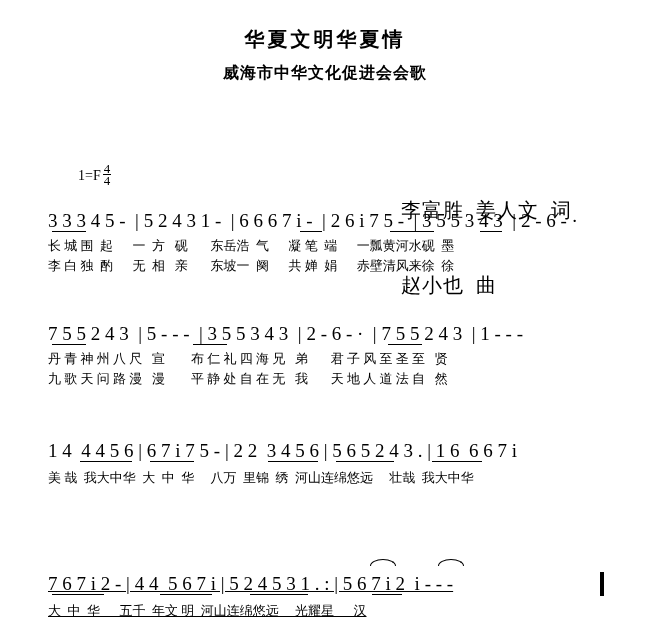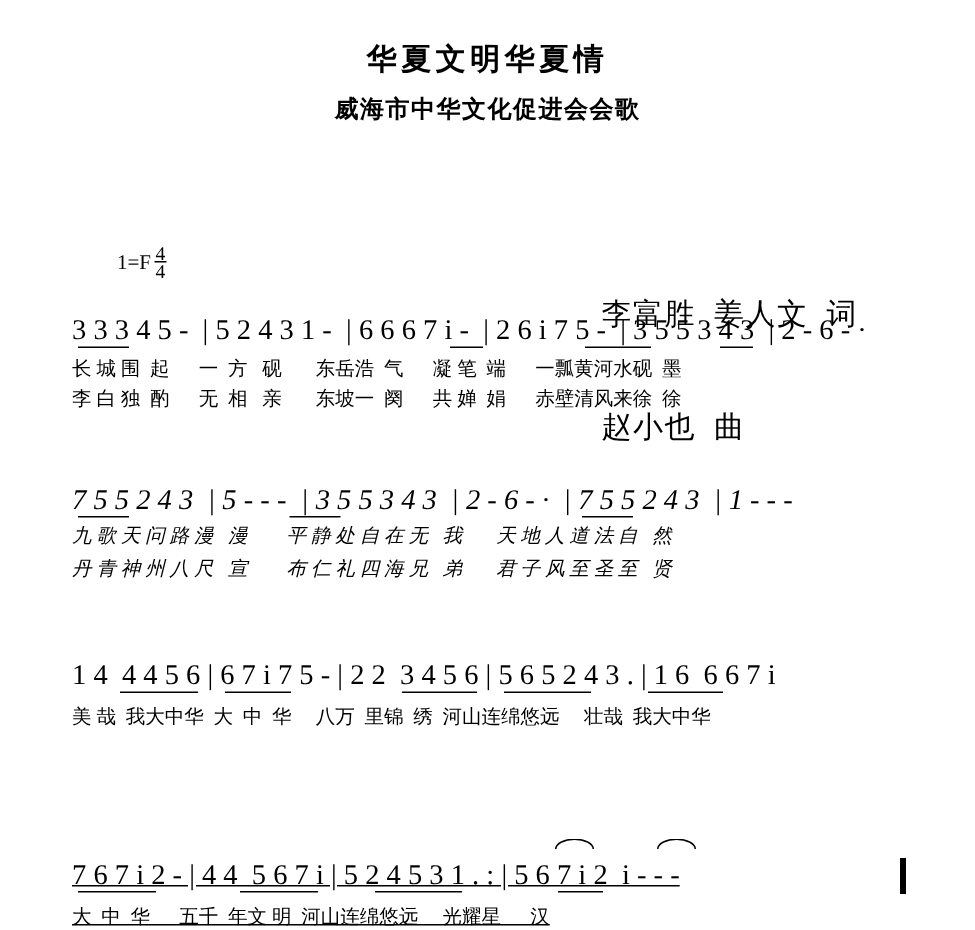--- a/index.html
+++ b/index.html
@@ -139,24 +139,24 @@
       <span class="den">4</span>
     </span>
   </div>
 
   <div class="system" style="top:182px;">
     <div class="notes-row">3 3 3 4 5 -  | 5 2 4 3 1 -  | 6 6 6 7 i -  | 2 6 i 7 5 -  | 3 5 5 3 4 3  | 2 - 6 - ·</div>
     <div class="lyric-row" style="margin-top:2px;">长 城 围  起      一  方   砚       东岳浩  气      凝 笔  端      一瓢黄河水砚  墨</div>
     <div class="lyric-row">李 白 独  酌      无  相   亲       东坡一  阕      共 婵  娟      赤壁清风来徐  徐</div>
   </div>
 
-  <div class="system" style="top:295px;font-style:italic;">
+  <div class="system" style="top:295px;">
     <div class="notes-row">7 5 5 2 4 3  | 5 - - -  | 3 5 5 3 4 3  | 2 - 6 - ·  | 7 5 5 2 4 3  | 1 - - -</div>
+    <div class="lyric-row" style="margin-top:2px;">丹 青 神 州 八 尺   宣        布 仁 礼 四 海 兄   弟       君 子 风 至 圣 至   贤</div>
     <div class="lyric-row">九 歌 天 问 路 漫   漫        平 静 处 自 在 无   我       天 地 人 道 法 自   然</div>
-    <div class="lyric-row" style="margin-top:2px;">丹 青 神 州 八 尺   宣        布 仁 礼 四 海 兄   弟       君 子 风 至 圣 至   贤</div>
   </div>
 
   <div class="system" style="top:412px;">
     <div class="notes-row">1 4  4 4 5 6 | 6 7 i 7 5 - | 2 2  3 4 5 6 | 5 6 5 2 4 3 . | 1 6  6 6 7 i</div>
     <div class="lyric-row" style="margin-top:4px;">美 哉  我大中华  大  中  华     八万  里锦  绣  河山连绵悠远     壮哉  我大中华</div>
   </div>
 
   <div class="system" style="top:545px;text-decoration:underline;">
     <div class="notes-row">7 6 7 i 2 - | 4 4  5 6 7 i | 5 2 4 5 3 1 . : | 5 6 7 i 2  i - - -</div>
     <div class="lyric-row" style="margin-top:4px;">大  中  华      五千  年文 明  河山连绵悠远     光耀星      汉</div>

